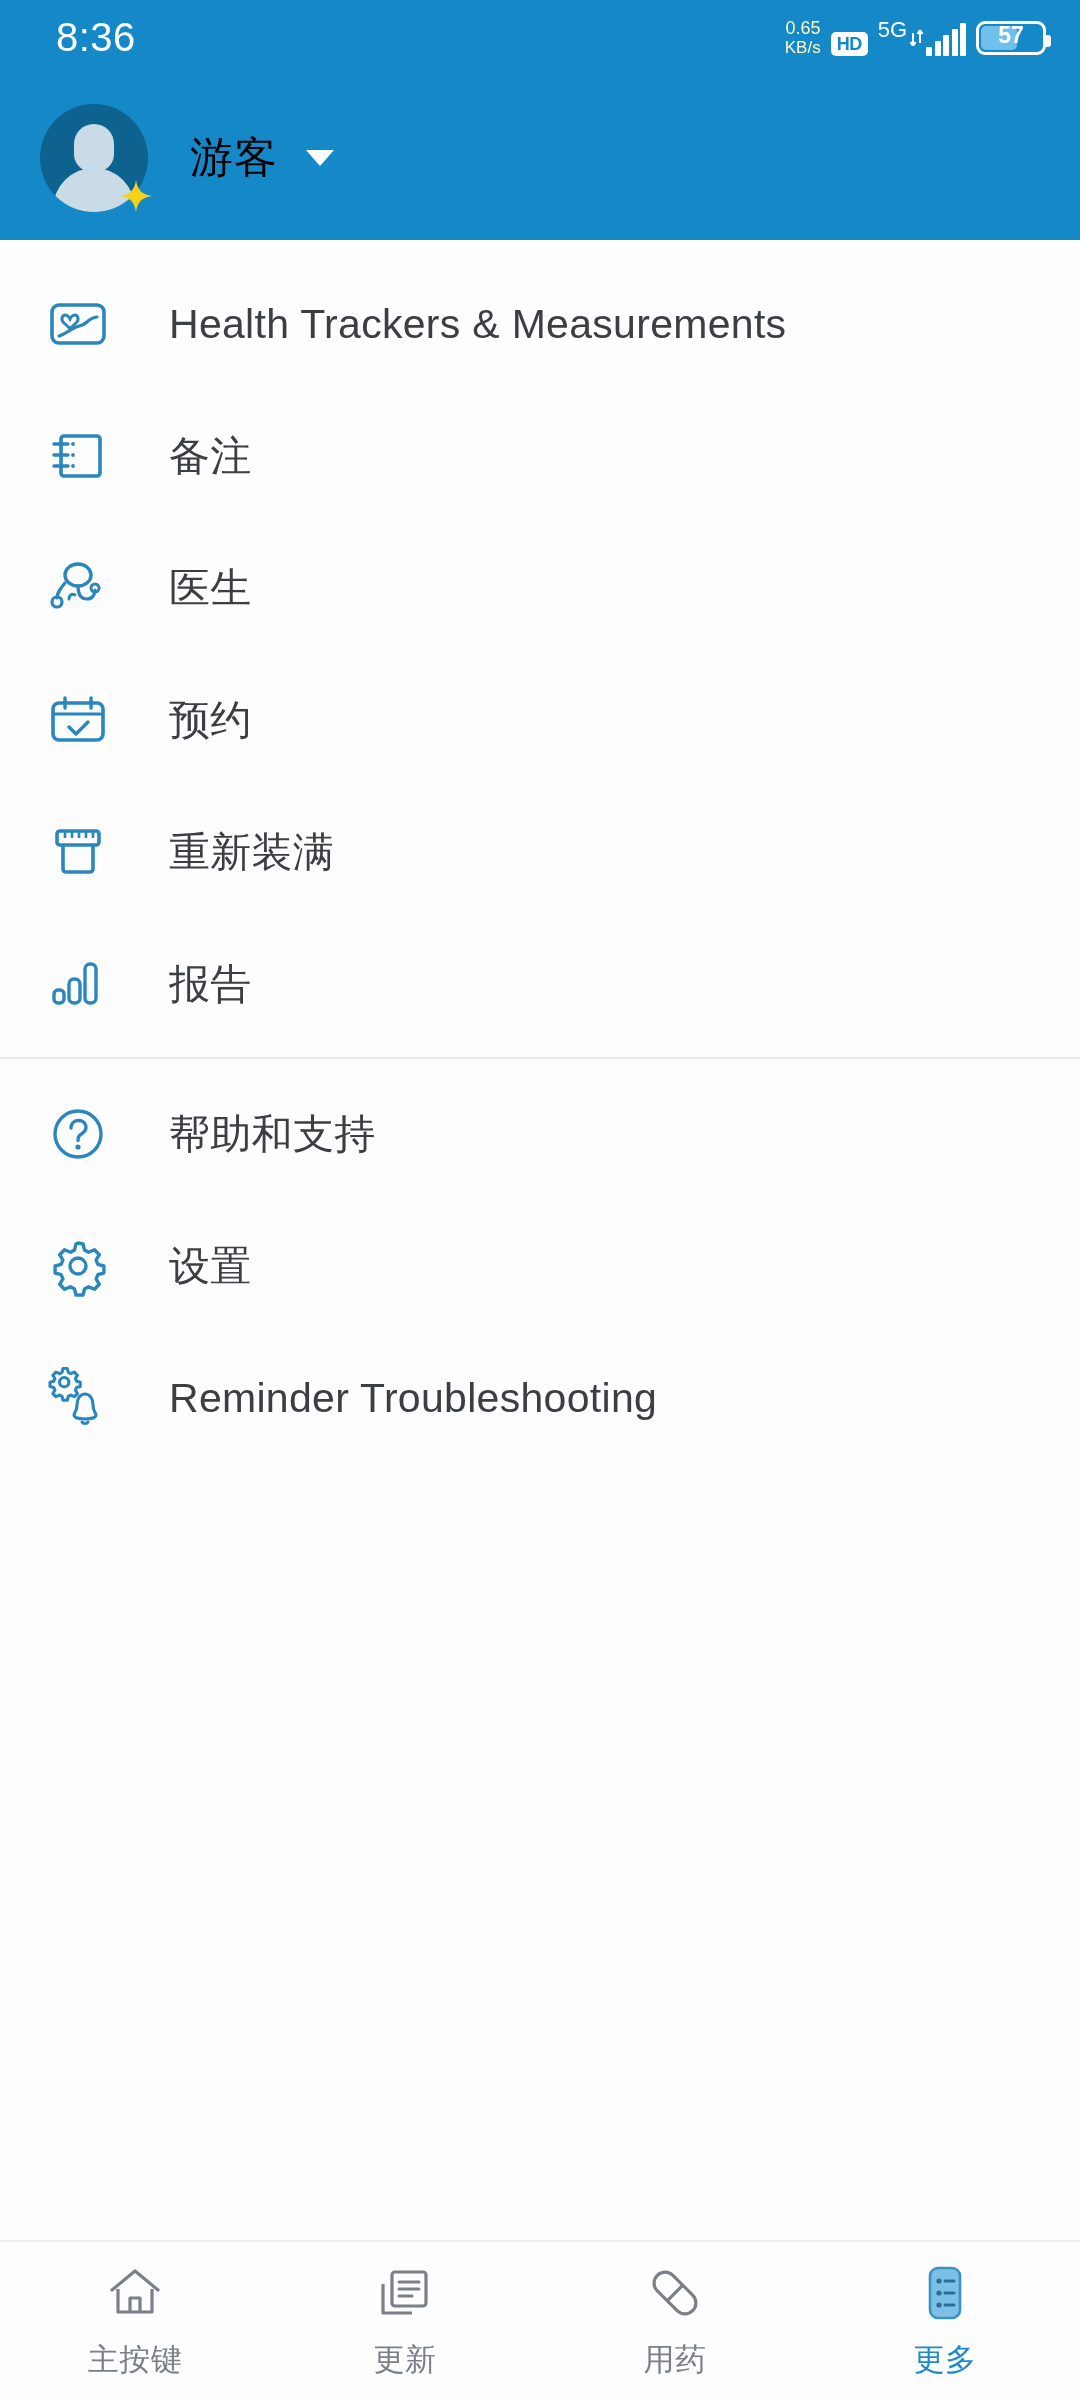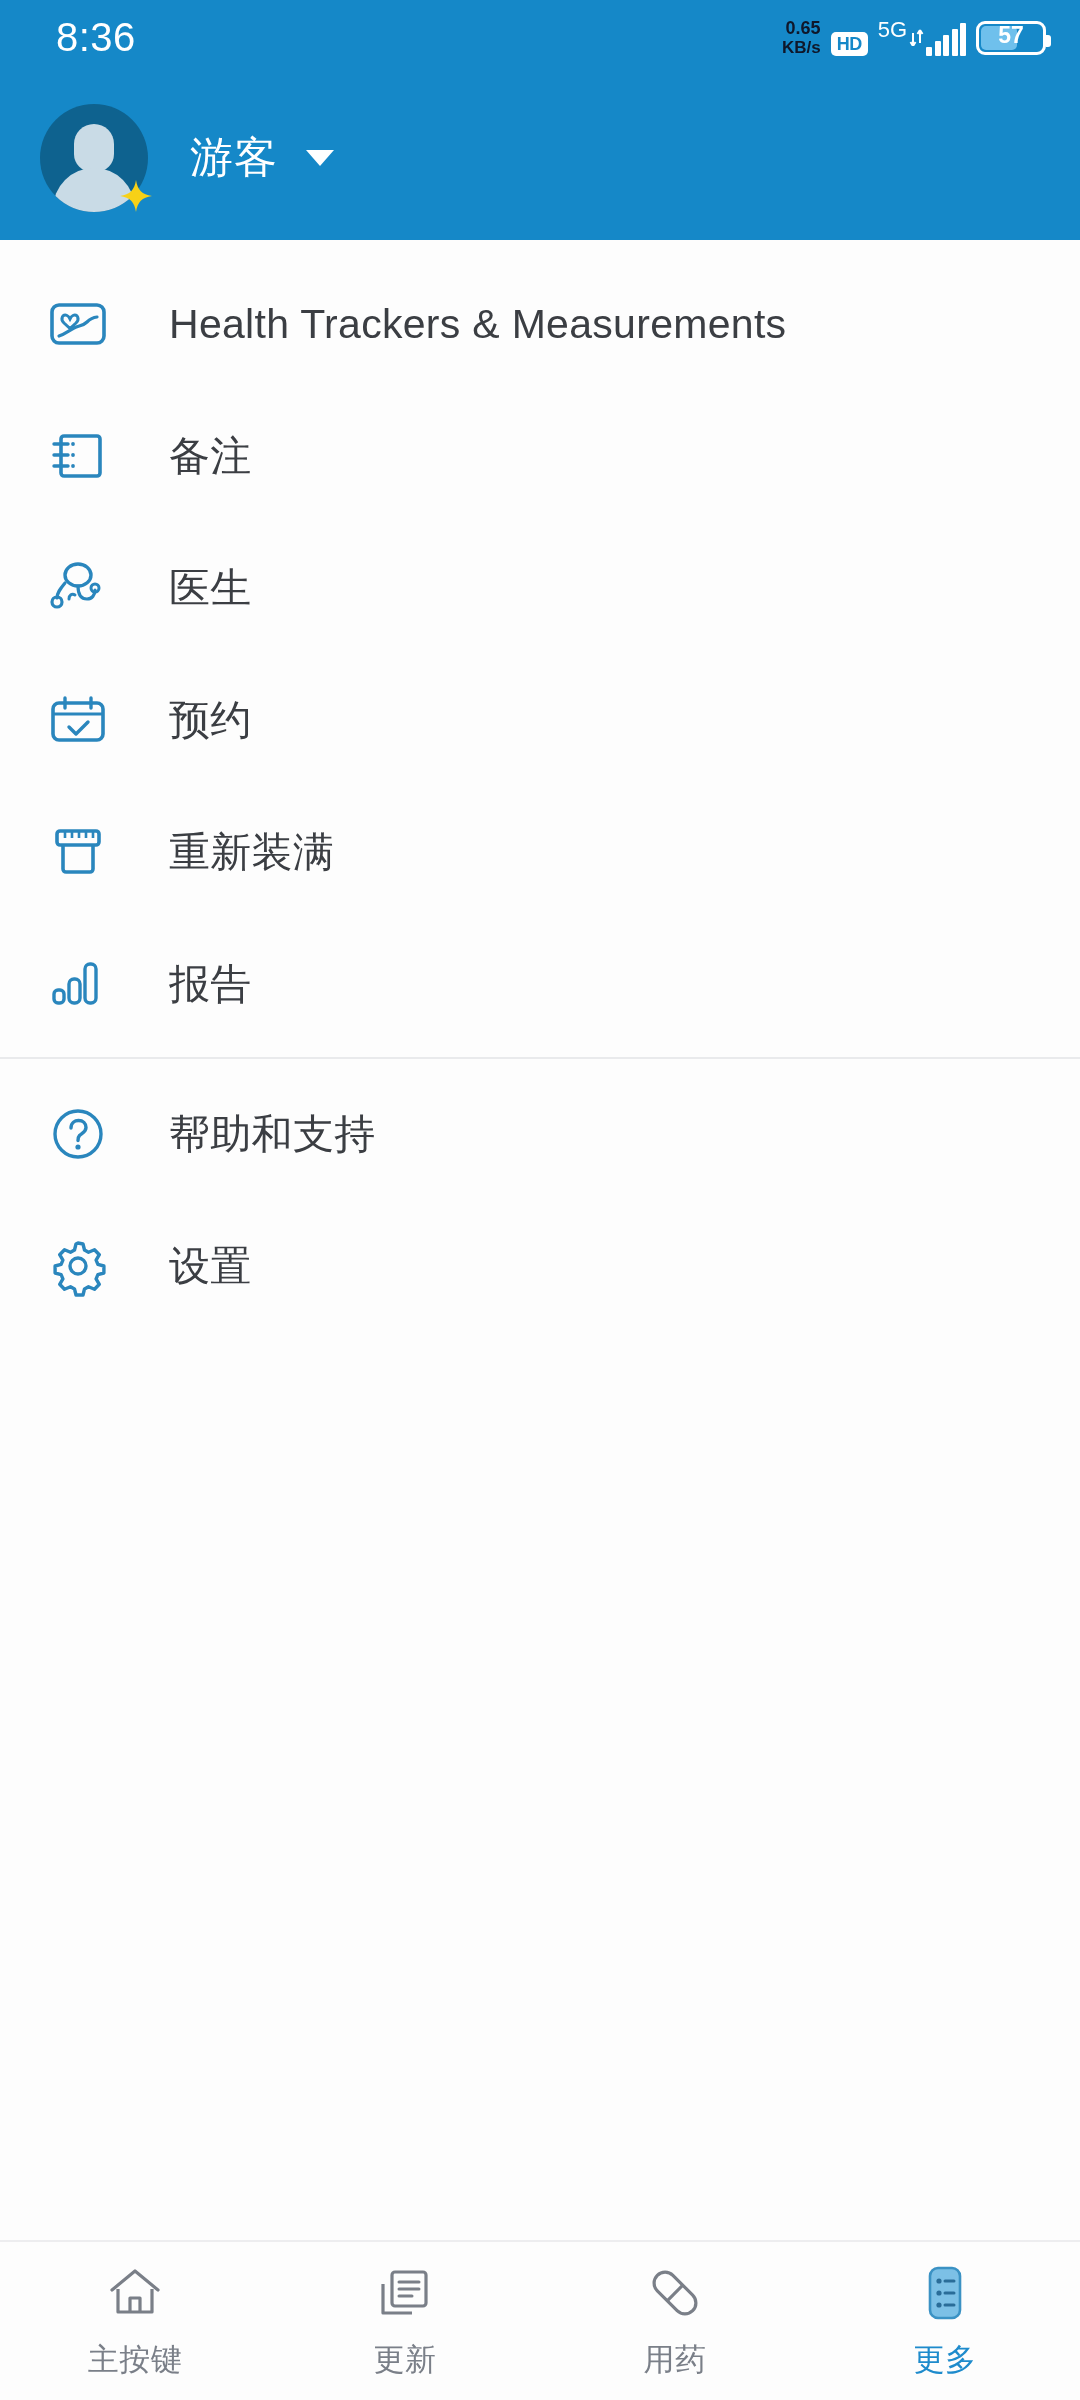--- a/index.html
+++ b/index.html
@@ -28,25 +28,25 @@
     color:#ffffff;
     font-size:40px;
     font-weight:400;
     letter-spacing:0.5px;
   }
   .sb-right {
     margin-left:auto;
     display:flex; align-items:center; gap:10px;
   }
   .sb-speed {
-    color:#0f172a;
+    color:#fef9c3;
     font-size:18px;
     line-height:19px;
     text-align:right;
-    font-weight:700;
+    font-weight:400;
   }
   .sb-speed .u { font-size:17px; display:block; }
   .sb-hd {
     background:#ffffff;
     color:#1588c8;
     font-size:18px;
     font-weight:700;
     border-radius:5px;
     padding:2px 6px;
     line-height:20px;
@@ -107,21 +107,21 @@
   }
   .avatar .body {
     position:absolute; left:50%; bottom:-10px; transform:translateX(-50%);
     width:82px; height:54px; background:#c9dbe6; border-radius:42px 42px 0 0;
   }
   .sparkle {
     position:absolute; right:-6px; bottom:-2px;
     width:36px; height:36px;
   }
   .username {
-    color:#ffffff; font-size:43px; font-weight:500;
+    color:#000000; font-size:43px; font-weight:500;
     margin-left:42px; letter-spacing:1px;
   }
   .caret {
     margin-left:28px; width:0; height:0;
     border-left:14px solid transparent;
     border-right:14px solid transparent;
     border-top:16px solid #ffffff;
   }
 
   
@@ -323,20 +323,33 @@
       <div class="menu-item">
         <div class="menu-icon">
           <svg width="62" height="62" viewBox="0 0 62 62">
             <path d="M31 8 l5 1 1.5 6 4 2.2 6-2.5 4.8 5 -3.2 5.4 1.8 4.3 6 1.6 0 7 -6 1.6 -1.8 4.3 3.2 5.4 -4.8 5 -6 -2.5 -4 2.2 -1.5 6 -7 0 -1.5 -6 -4 -2.2 -6 2.5 -4.8 -5 3.2 -5.4 -1.8 -4.3 -6 -1.6 0 -7 6 -1.6 1.8 -4.3 -3.2 -5.4 4.8 -5 6 2.5 4 -2.2 1.5 -6 z" fill="none" stroke="#2a86bd" stroke-width="3.4" stroke-linejoin="round"></path>
             <circle cx="31" cy="31" r="8" fill="none" stroke="#2a86bd" stroke-width="3.4"></circle>
           </svg>
         </div>
         <div class="menu-label">设置</div>
       </div>
 
+      <div class="menu-item">
+        <div class="menu-icon">
+          <svg width="62" height="62" viewBox="0 0 62 62">
+            <g transform="translate(-2,-4) scale(0.62)">
+              <path d="M31 8 l5 1 1.5 6 4 2.2 6-2.5 4.8 5 -3.2 5.4 1.8 4.3 6 1.6 0 7 -6 1.6 -1.8 4.3 3.2 5.4 -4.8 5 -6 -2.5 -4 2.2 -1.5 6 -7 0 -1.5 -6 -4 -2.2 -6 2.5 -4.8 -5 3.2 -5.4 -1.8 -4.3 -6 -1.6 0 -7 6 -1.6 1.8 -4.3 -3.2 -5.4 4.8 -5 6 2.5 4 -2.2 1.5 -6 z" fill="none" stroke="#2a86bd" stroke-width="5" stroke-linejoin="round"></path>
+              <circle cx="31" cy="31" r="7.5" fill="none" stroke="#2a86bd" stroke-width="5"></circle>
+            </g>
+            <path d="M38 52 C30 52 27 50 27 48 C27 46 30 44.5 30 38 C30 31 33.5 27 38 27 C42.5 27 46 31 46 38 C46 44.5 49 46 49 48 C49 50 46 52 38 52 Z" fill="none" stroke="#2a86bd" stroke-width="3.2" stroke-linejoin="round"></path>
+            <path d="M35 55 C36 57 40 57 41 55" fill="none" stroke="#2a86bd" stroke-width="3" stroke-linecap="round"></path>
+          </svg>
+        </div>
+        <div class="menu-label">Reminder Troubleshooting</div>
+      </div>
 
     </div>
   </div>
 
   <div class="bottomnav">
 
     <div class="nav-item">
       <div class="nav-icon">
         <svg width="58" height="58" viewBox="0 0 58 58">
           <path d="M6 26 L29 7 L52 26" fill="none" stroke="#7a7f88" stroke-width="3.2" stroke-linecap="round" stroke-linejoin="round"></path>

